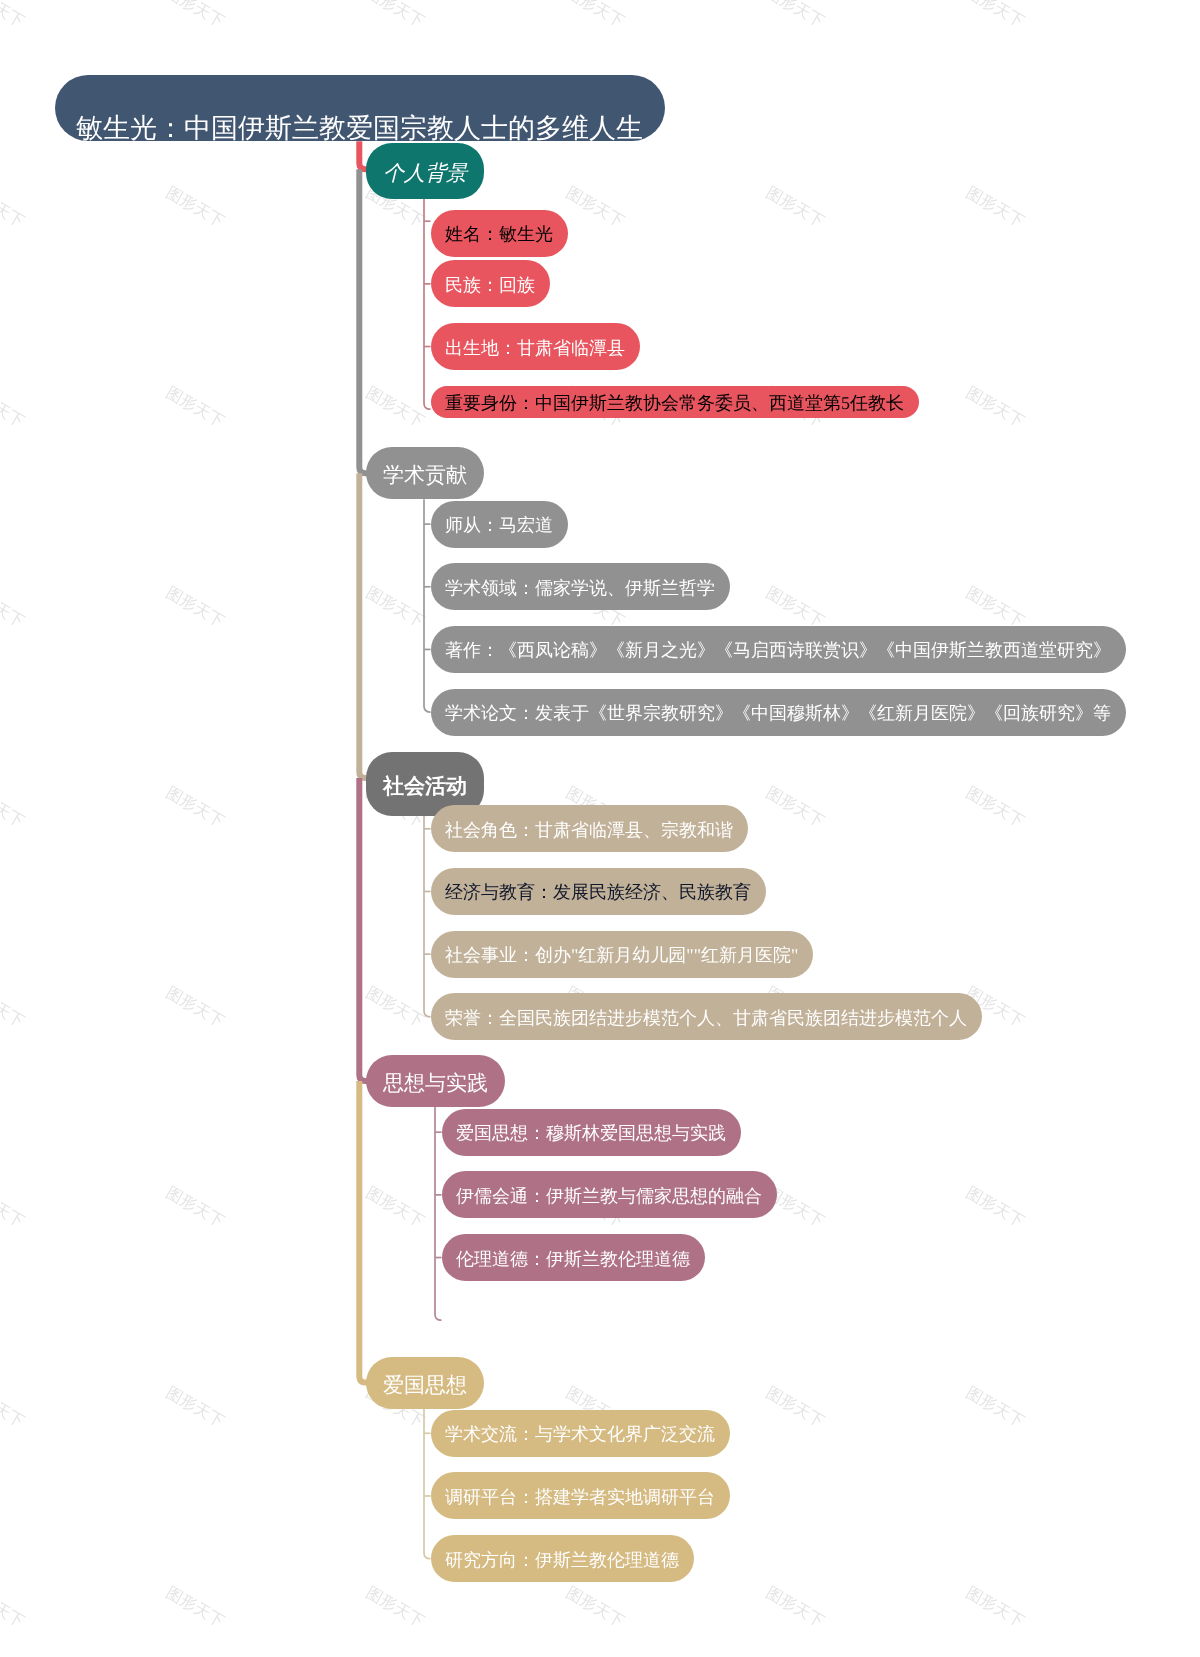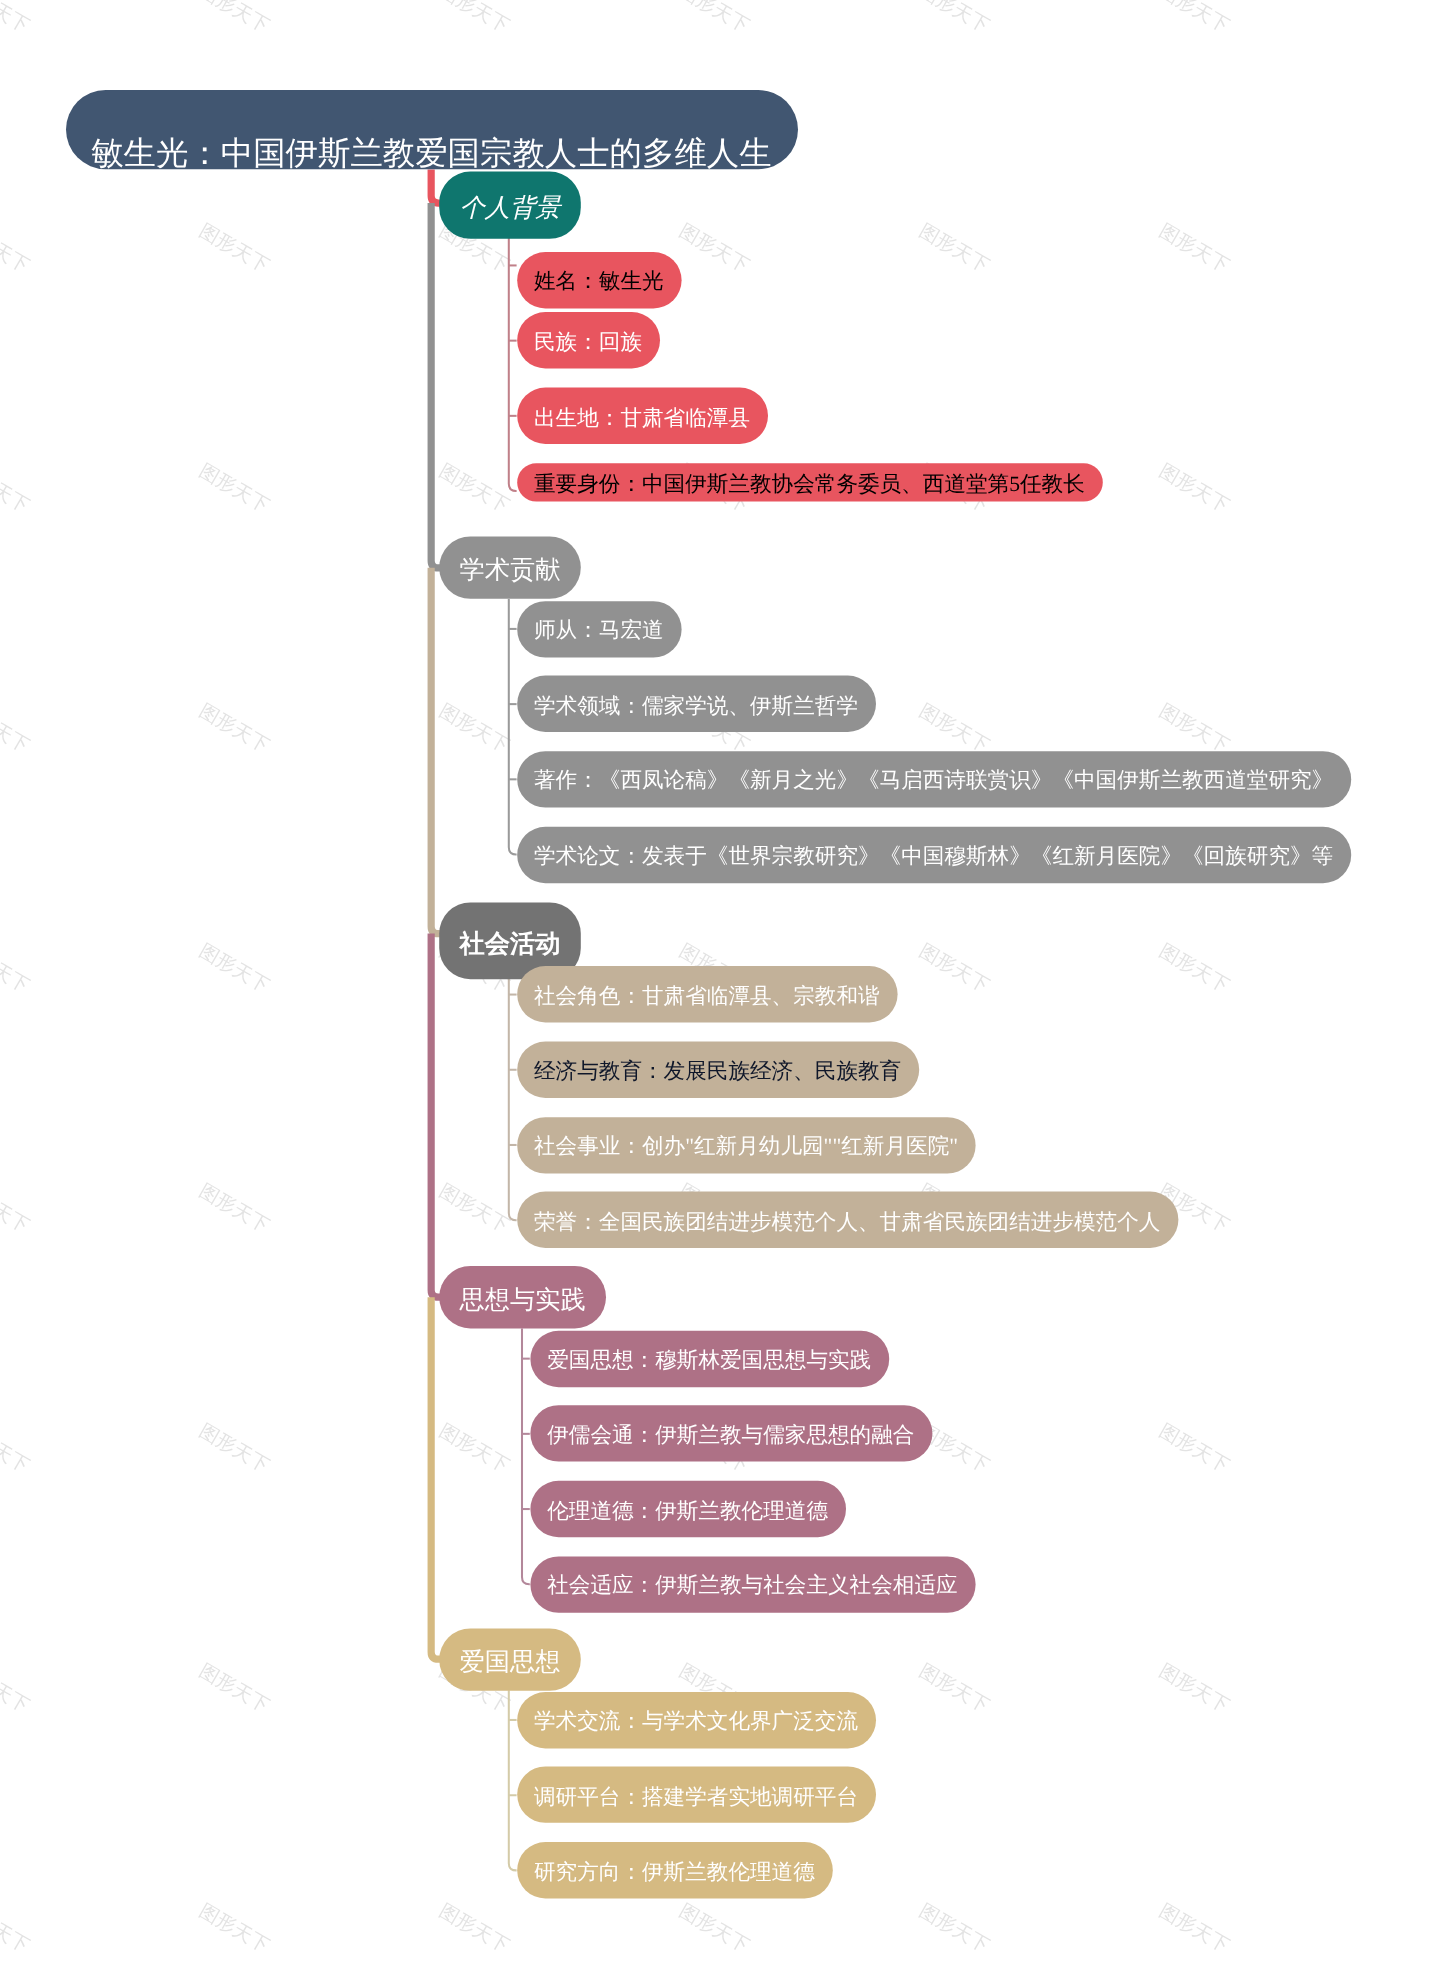--- a/index.html
+++ b/index.html
@@ -168,23 +168,20 @@
       </div>
       <div class="node l2" style="left: 441.5px; top: 1108.7px; height: 47px; background: rgb(174, 113, 134); color: rgb(255, 255, 255); padding-left: 14.5px; padding-right: 14.5px;">
         <span>爱国思想：穆斯林爱国思想与实践</span>
       </div>
       <div class="node l2" style="left: 441.5px; top: 1171.37px; height: 47px; background: rgb(174, 113, 134); color: rgb(255, 255, 255); padding-left: 14.5px; padding-right: 14.5px;">
         <span>伊儒会通：伊斯兰教与儒家思想的融合</span>
       </div>
       <div class="node l2" style="left: 441.5px; top: 1234.04px; height: 47px; background: rgb(174, 113, 134); color: rgb(255, 255, 255); padding-left: 14.5px; padding-right: 14.5px;">
         <span>伦理道德：伊斯兰教伦理道德</span>
       </div>
-      <div class="node l2" style="left: 441.5px; top: 1296.71px; height: 47px; background: rgb(174, 113, 134); color: rgb(255, 255, 255); padding-left: 14.5px; padding-right: 14.5px;">
-        <span>社会适应：伊斯兰教与社会主义社会相适应</span>
-      </div>
       <div class="node l1" style="left: 366px; top: 1356.6px; height: 52px; background: rgb(213, 186, 130); color: rgb(255, 255, 255); padding-left: 17px; padding-right: 17px;">
         <span>爱国思想</span>
       </div>
       <div class="node l2" style="left: 430.5px; top: 1409.8px; height: 47px; background: rgb(213, 186, 130); color: rgb(255, 255, 255); padding-left: 14.5px; padding-right: 14.5px;">
         <span>学术交流：与学术文化界广泛交流</span>
       </div>
       <div class="node l2" style="left: 430.5px; top: 1472.47px; height: 47px; background: rgb(213, 186, 130); color: rgb(255, 255, 255); padding-left: 14.5px; padding-right: 14.5px;">
         <span>调研平台：搭建学者实地调研平台</span>
       </div>
       <div class="node l2" style="left: 430.5px; top: 1535.14px; height: 47px; background: rgb(213, 186, 130); color: rgb(255, 255, 255); padding-left: 14.5px; padding-right: 14.5px;">

